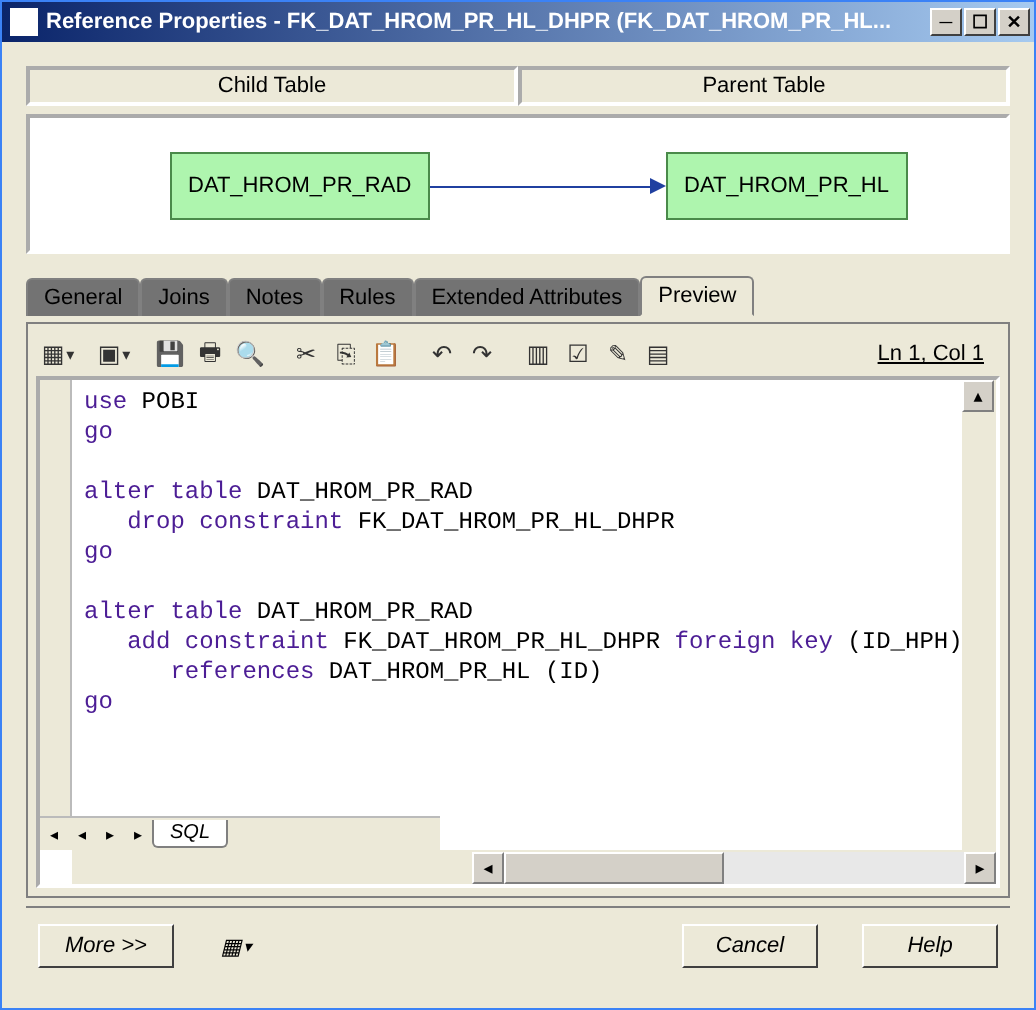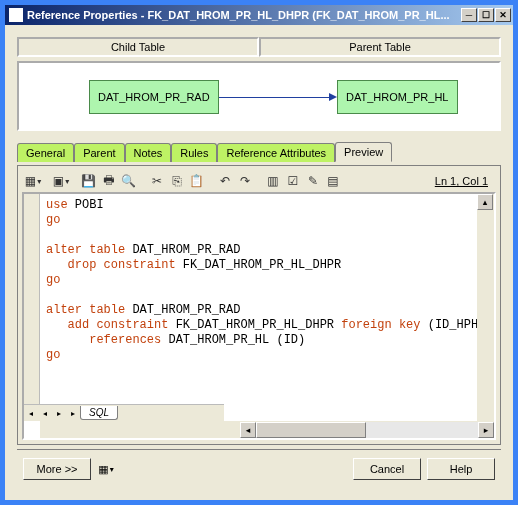--- a/index.html
+++ b/index.html
@@ -6,21 +6,21 @@
   body {
     margin: 0; padding: 0;
     font-family: Tahoma, Arial, sans-serif;
     font-size: 11px;
     background: #fff;
     width: 518px; height: 505px;
     overflow: hidden;
   }
   .window {
     width: 518px; height: 505px;
-    border: 5px solid #3b82f6;
+    border: 1px solid #3b82f6;
     background: #ece9d8;
     display: flex; flex-direction: column;
   }
   .titlebar {
     background: linear-gradient(to right, #0a246a, #a6caf0);
     color: #fff; height: 20px;
     display: flex; align-items: center;
     padding: 0 2px 0 4px; font-weight: bold;
   }
   .titlebar .icon {
@@ -69,21 +69,21 @@
     border-left:8px solid #2040a0;
   }
   .tabs {
     display:flex; align-items:flex-end;
     border-bottom: none;
     margin-top:6px;
     position:relative;
   }
   .tab {
     padding: 3px 8px;
-    background:#bef264;
+    background:#737373;
     border:1px solid #808080;
     border-top-left-radius:3px; border-top-right-radius:3px;
     border-bottom:none;
     font-size:11px;
     margin-right:0px;
     position:relative; top:1px;
     white-space:nowrap;
   }
   .tab.active {
     background:#ece9d8;
@@ -118,21 +118,21 @@
     width:16px; background:#ece9d8; border-right:1px solid #bbb;
   }
   .code {
     position:absolute; left:16px; right:17px; top:0; bottom:34px;
     padding:4px 6px;
     font-family: "Courier New", monospace;
     font-size:12px; line-height:15px;
     white-space:pre; overflow:hidden;
     color:#000;
   }
-  .kw { color:#c2410c; }
+  .kw { color:#4c1d95; }
   .hscroll {
     position:absolute; left:16px; right:0; bottom:0; height:17px;
     background:#ece9d8; display:flex; align-items:center;
   }
   .vscroll {
     position:absolute; right:0; top:0; bottom:17px; width:17px;
     background:#ece9d8;
   }
   .sbbtn {
     width:16px; height:16px; background:#d4d0c8;
@@ -149,22 +149,22 @@
     width:200px;
   }
   .bottom-tabs .navbtn { width:14px;height:15px;display:flex;align-items:center;justify-content:center;font-size:8px;}
   .bottom-tabs .sqltab {
     font-size:10px; padding:1px 8px; background:#fff;
     border:1px solid #808080; border-top:none;
     border-bottom-left-radius:3px; border-bottom-right-radius:3px;
     font-style:italic;
   }
   .footer {
-    display:flex; align-items:center; gap:6px;
-    padding:8px 6px; border-top:1px solid #808080;
+    display:flex; align-items:center; gap:22px;
+    padding:8px 6px; border-top:1px solid #808080;font-style:italic;
   }
   .btn {
     min-width:68px; height:22px;
     background:#ece9d8;
     border:1px solid #404040;
     border-top-color:#fff; border-left-color:#fff;
     font-size:11px; padding:0 8px;
     display:flex;align-items:center;justify-content:center;
   }
   .btn.disabled { color:#888; }
@@ -192,24 +192,24 @@
     </div>
     <div class="diagram">
       <div class="entity" style="left:70px; top:17px;">DAT_HROM_PR_RAD</div>
       <div class="arrow-line" style="left:200px; top:34px; width:112px;"></div>
       <div class="arrow-head" style="left:310px; top:30px;"></div>
       <div class="entity" style="left:318px; top:17px;">DAT_HROM_PR_HL</div>
     </div>
 
     <div class="tabs" id="tabs">
         <div class="tab">General</div>
-        <div class="tab">Parent</div>
+        <div class="tab">Joins</div>
         <div class="tab">Notes</div>
         <div class="tab">Rules</div>
-        <div class="tab">Reference Attributes</div>
+        <div class="tab">Extended Attributes</div>
         <div class="tab active">Preview</div>
       </div>
 
     <div class="tabpanel">
       <div class="toolbar">
         <div class="tbtn">▦<span class="dropdown-arrow">▾</span></div>
         <div class="tsep"></div>
         <div class="tbtn">▣<span class="dropdown-arrow">▾</span></div>
         <div class="tsep"></div>
         <div class="tbtn">💾</div>

